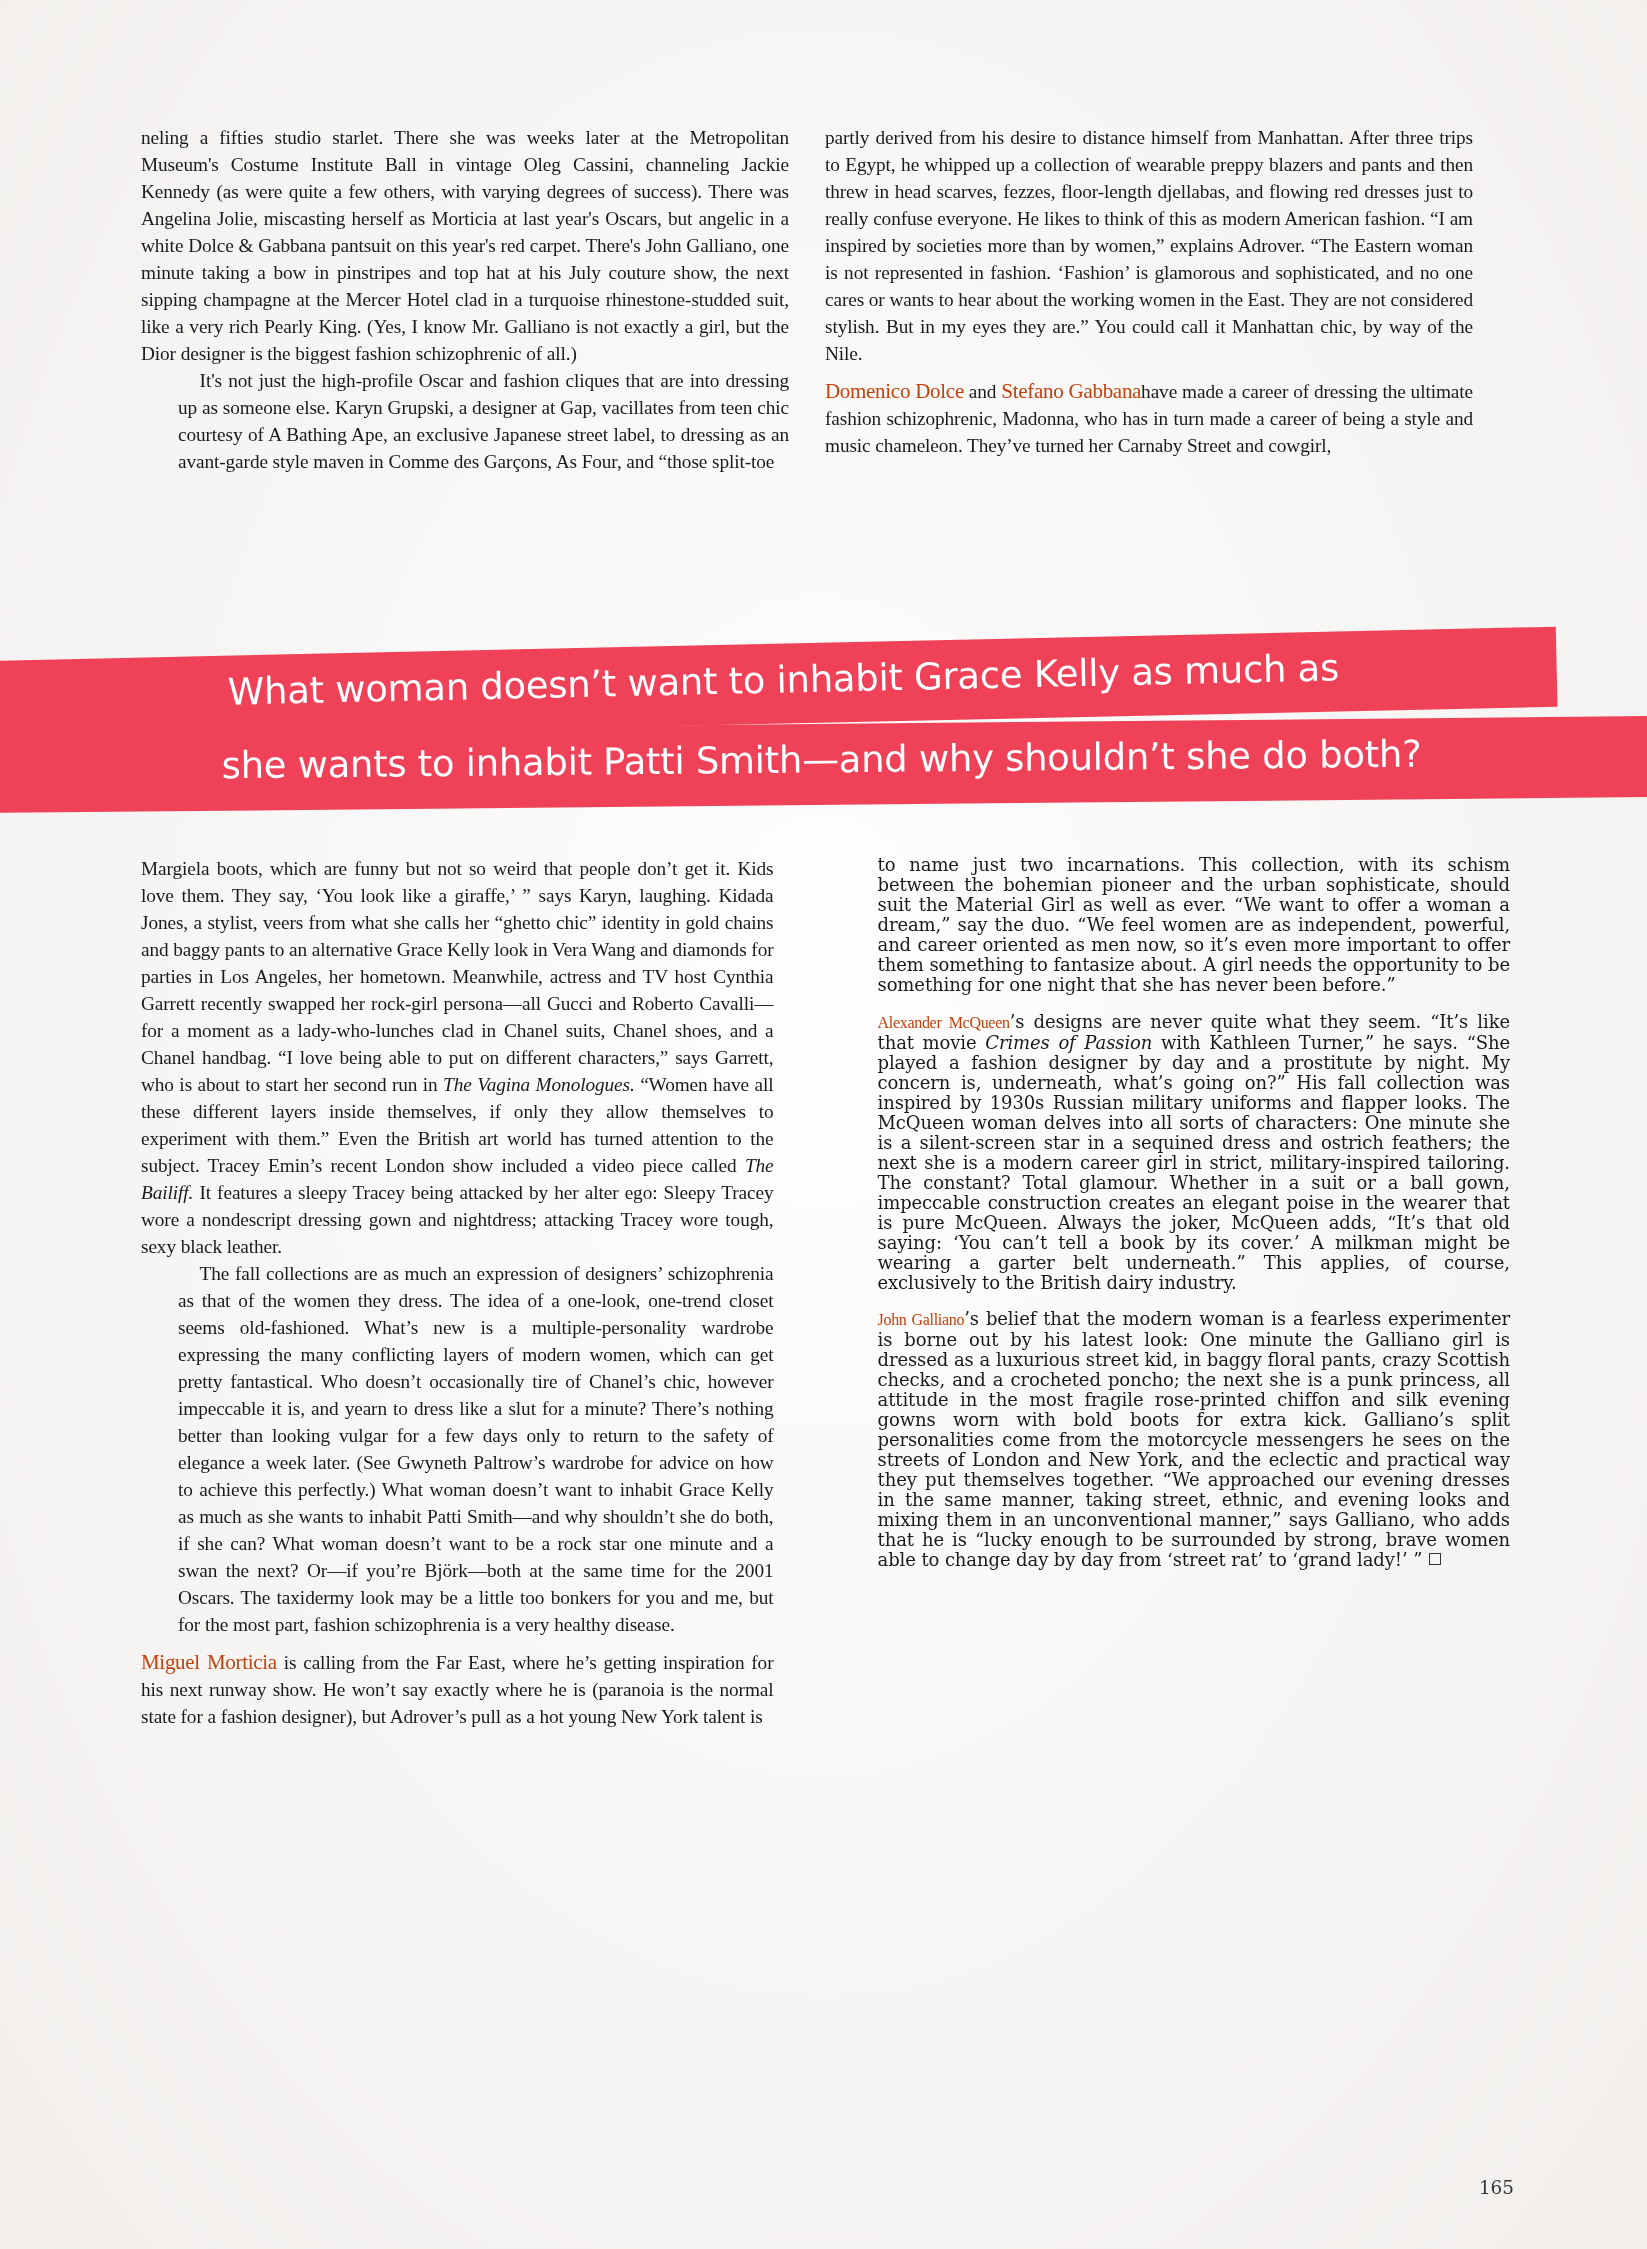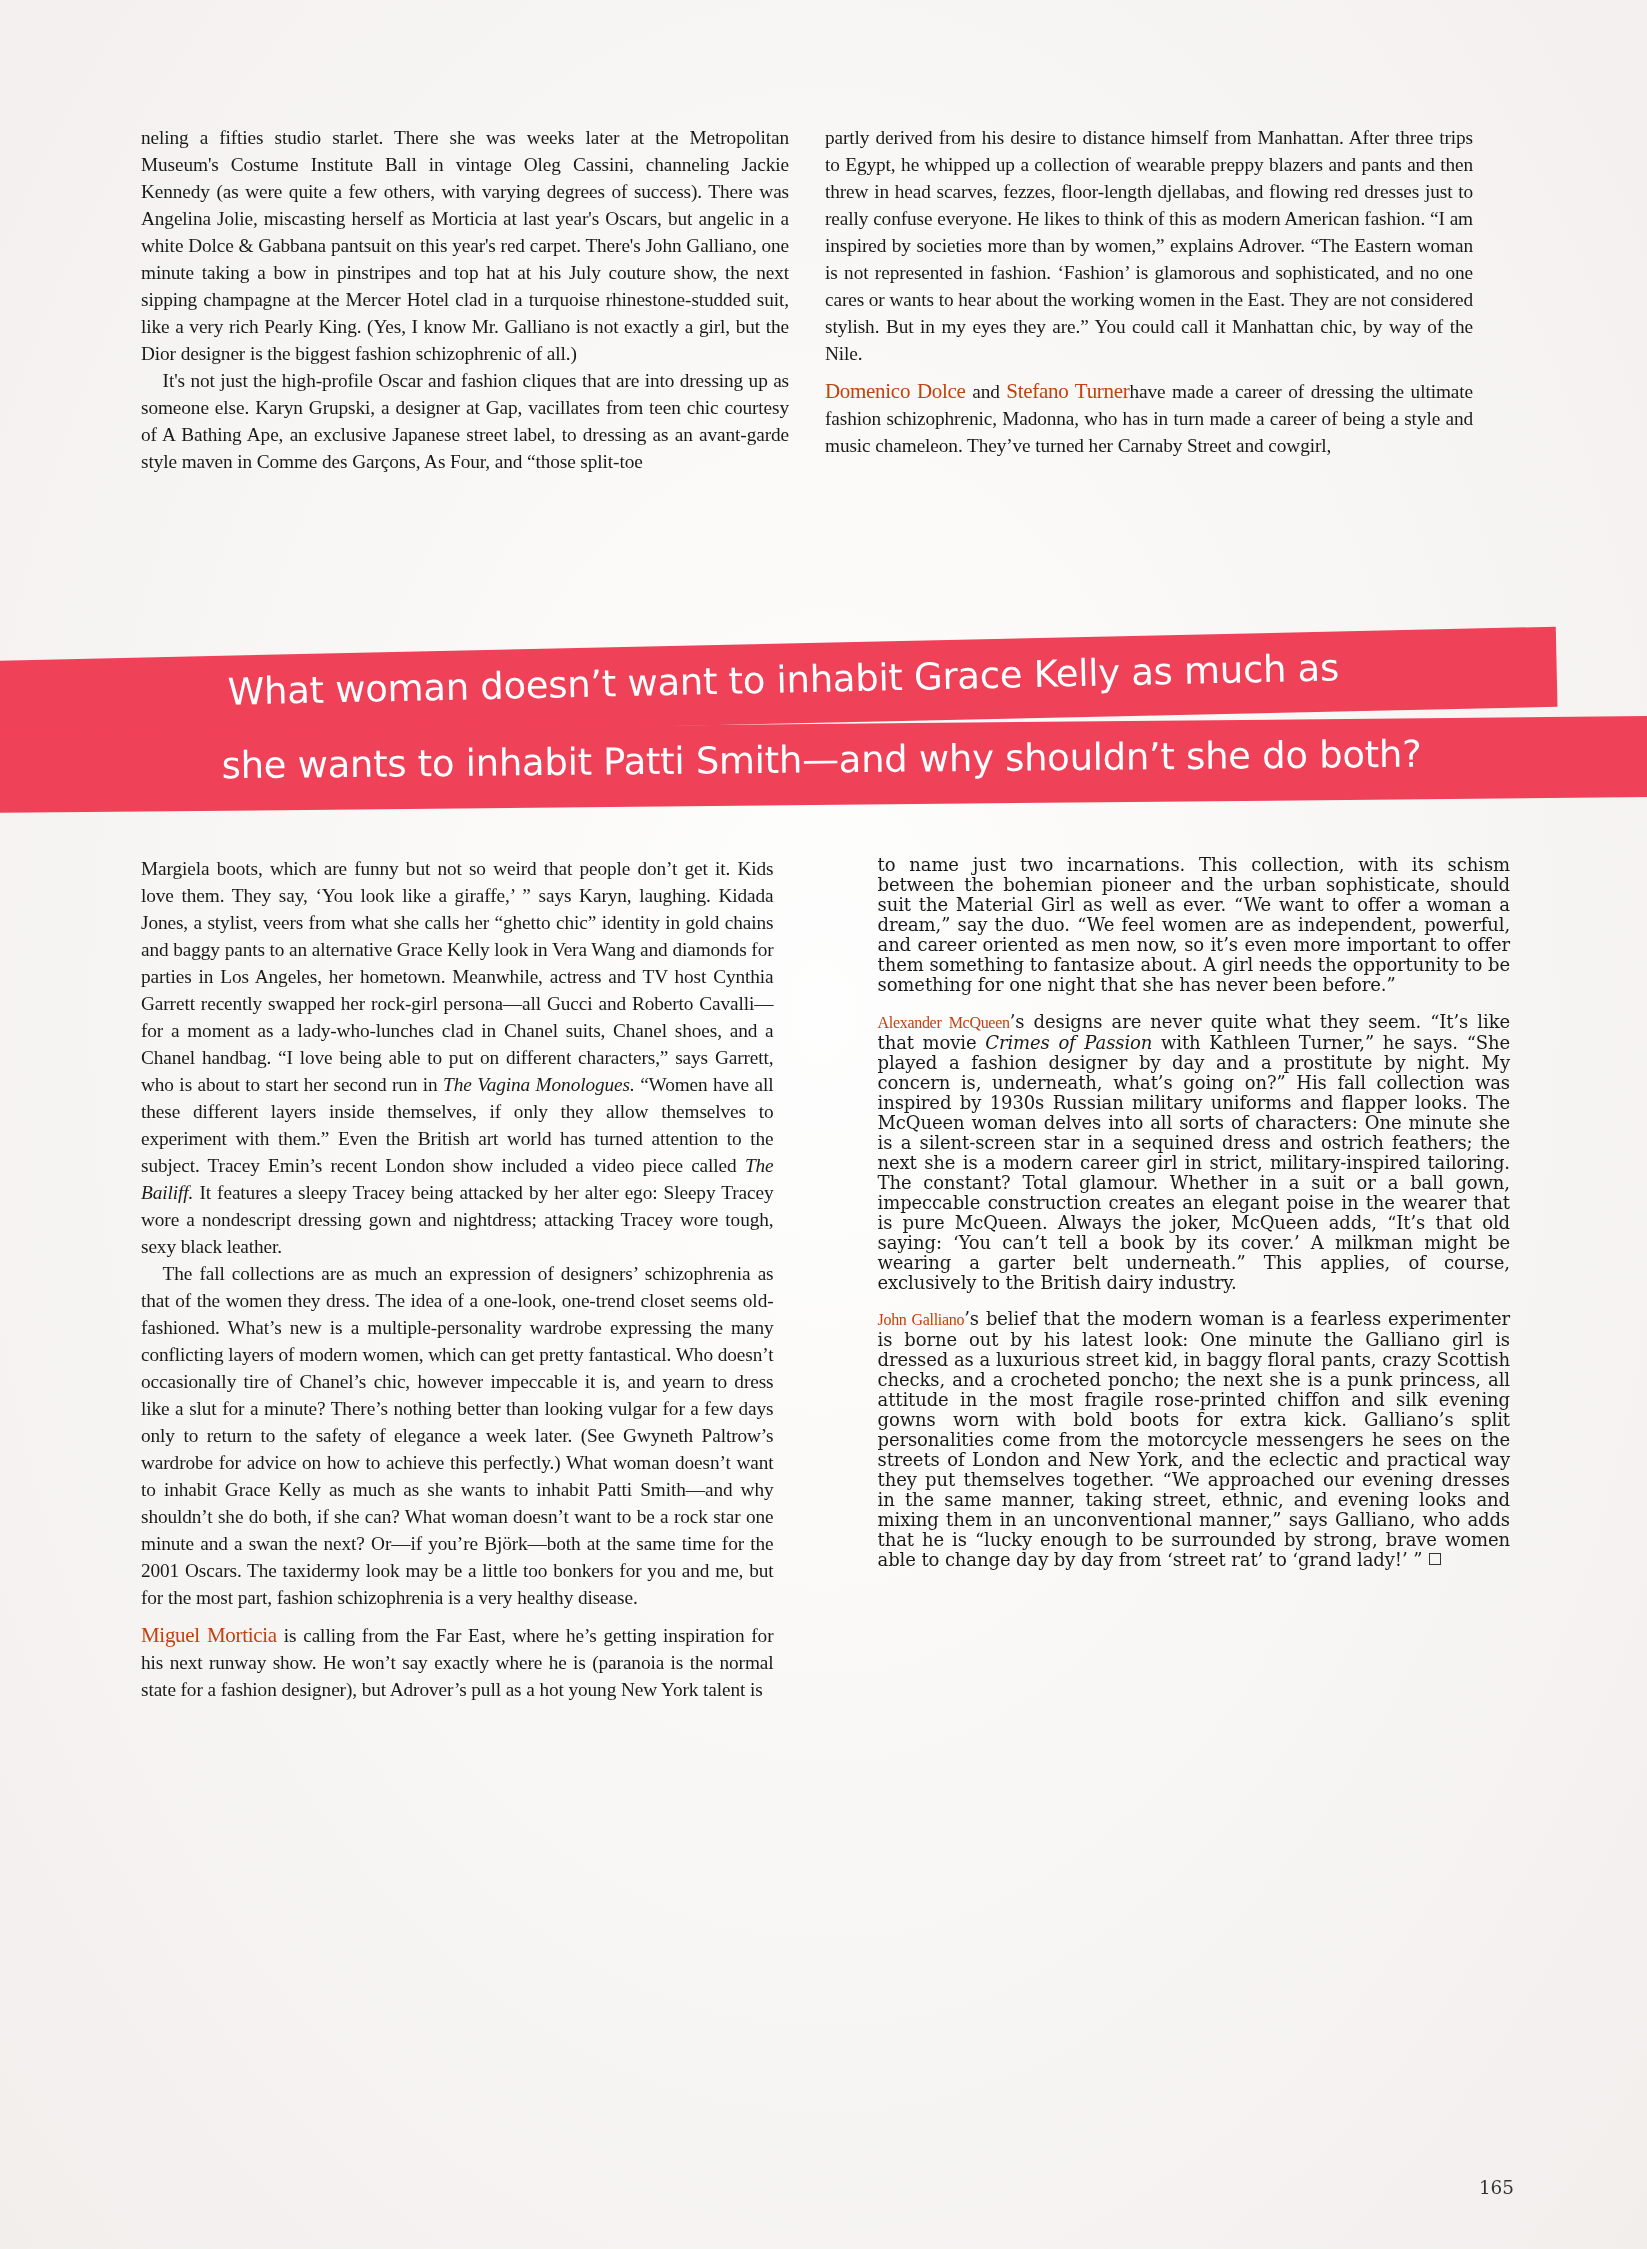--- a/index.html
+++ b/index.html
@@ -47,20 +47,21 @@
     text-justify: inter-word;
     letter-spacing: -0.1px;
     -webkit-hyphens: none;
     hyphens: none;
   }
   p.indent {
     text-indent: 21.6px;
   }
   p + p {
     margin-top: 0;
+    margin-left: 37px;
   }
   .it { font-style: italic; }
   .dropname {
     font-family: Liberation Serif, serif;
     font-size: 21px;
     color: #c2410c;
     letter-spacing: -0.3px;
   }
   .spacer-sm { height: 11.4px; }
   .spacer-md { height: 16.5px; }
@@ -173,21 +174,21 @@
   <div class="columns">
 
     <div class="col">
       <p>neling a fifties studio starlet. There she was weeks later at the Metropolitan Museum's Costume Institute Ball in vintage Oleg Cassini, channeling Jackie Kennedy (as were quite a few others, with varying degrees of success). There was Angelina Jolie, miscasting herself as Morticia at last year's Oscars, but angelic in a white Dolce &amp; Gabbana pantsuit on this year's red carpet. There's John Galliano, one minute taking a bow in pinstripes and top hat at his July couture show, the next sipping champagne at the Mercer Hotel clad in a turquoise rhinestone-studded suit, like a very rich Pearly King. (Yes, I know Mr. Galliano is not exactly a girl, but the Dior designer is the biggest fashion schizophrenic of all.)</p>
       <p class="indent">It's not just the high-profile Oscar and fashion cliques that are into dressing up as someone else. Karyn Grupski, a designer at Gap, vacillates from teen chic courtesy of A Bathing Ape, an exclusive Japanese street label, to dressing as an avant-garde style maven in Comme des Garçons, As Four, and “those split-toe</p>
     </div>
 
     <div class="col">
       <p>partly derived from his desire to distance himself from Manhattan. After three trips to Egypt, he whipped up a collection of wearable preppy blazers and pants and then threw in head scarves, fezzes, floor-length djellabas, and flowing red dresses just to really confuse everyone. He likes to think of this as modern American fashion. “I am inspired by societies more than by women,” explains Adrover. “The Eastern woman is not represented in fashion. ‘Fashion’ is glamorous and sophisticated, and no one cares or wants to hear about the working women in the East. They are not considered stylish. But in my eyes they are.” You could call it Manhattan chic, by way of the Nile.</p>
       <div class="spacer-sm"></div>
-      <p><span class="dropname">Domenico Dolce</span><span> and </span><span class="dropname">Stefano Turner</span><span>have made a career of dressing the ultimate fashion schizophrenic, Madonna, who has in turn made a career of being a style and music chameleon. They’ve turned her Carnaby Street and cowgirl,</span></p>
+      <p><span class="dropname">Domenico Dolce</span><span> and </span><span class="dropname">Stefano Gabbana</span><span>have made a career of dressing the ultimate fashion schizophrenic, Madonna, who has in turn made a career of being a style and music chameleon. They’ve turned her Carnaby Street and cowgirl,</span></p>
     </div>
 
   </div>
 
   <div class="pullquote">
     <div class="pq-band one"></div>
     <div class="pq-band two"></div>
     <div class="pq-text">
       <div class="pq-line1">What woman doesn’t want to inhabit Grace Kelly as much as</div>
       <div class="pq-line2">she wants to inhabit Patti Smith—and why shouldn’t she do both?</div>

